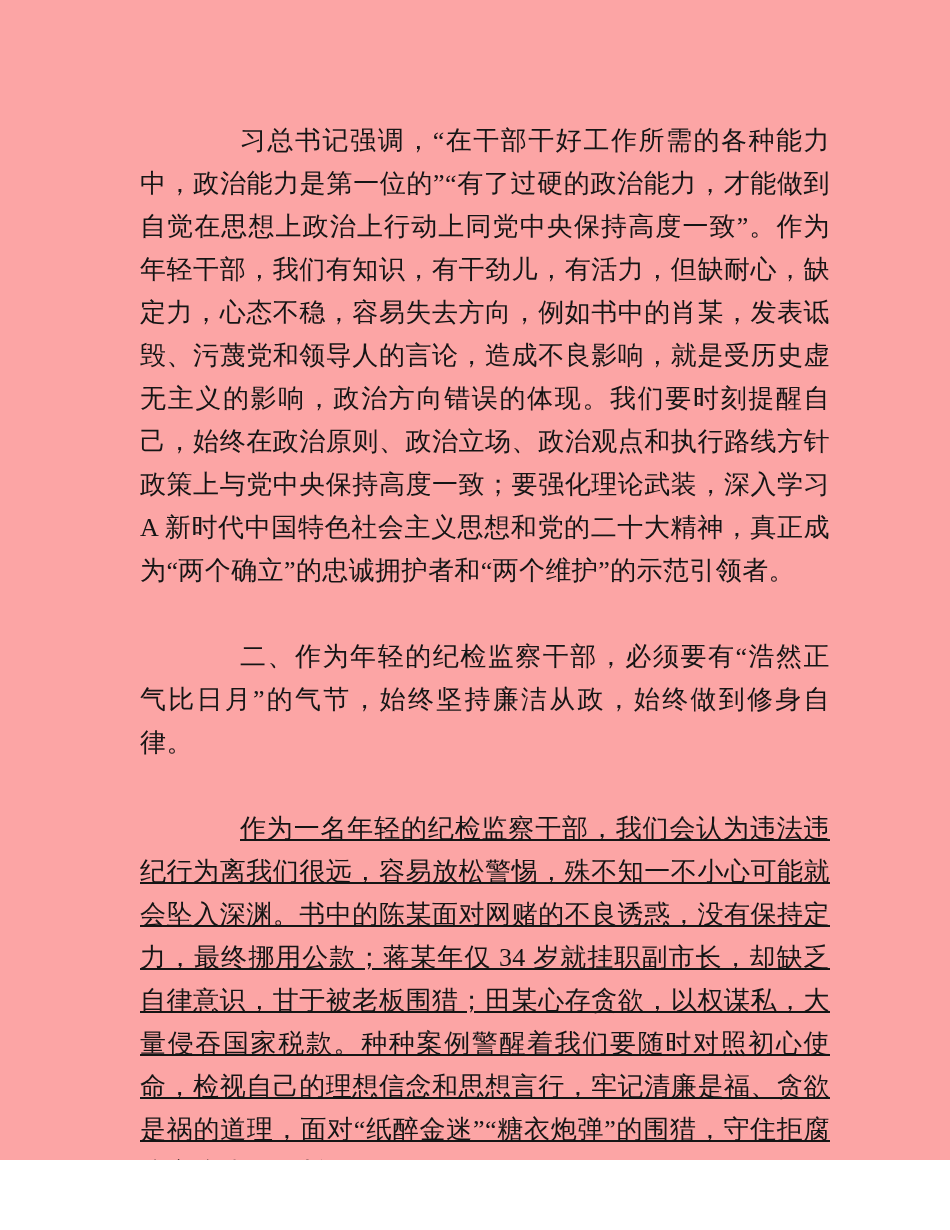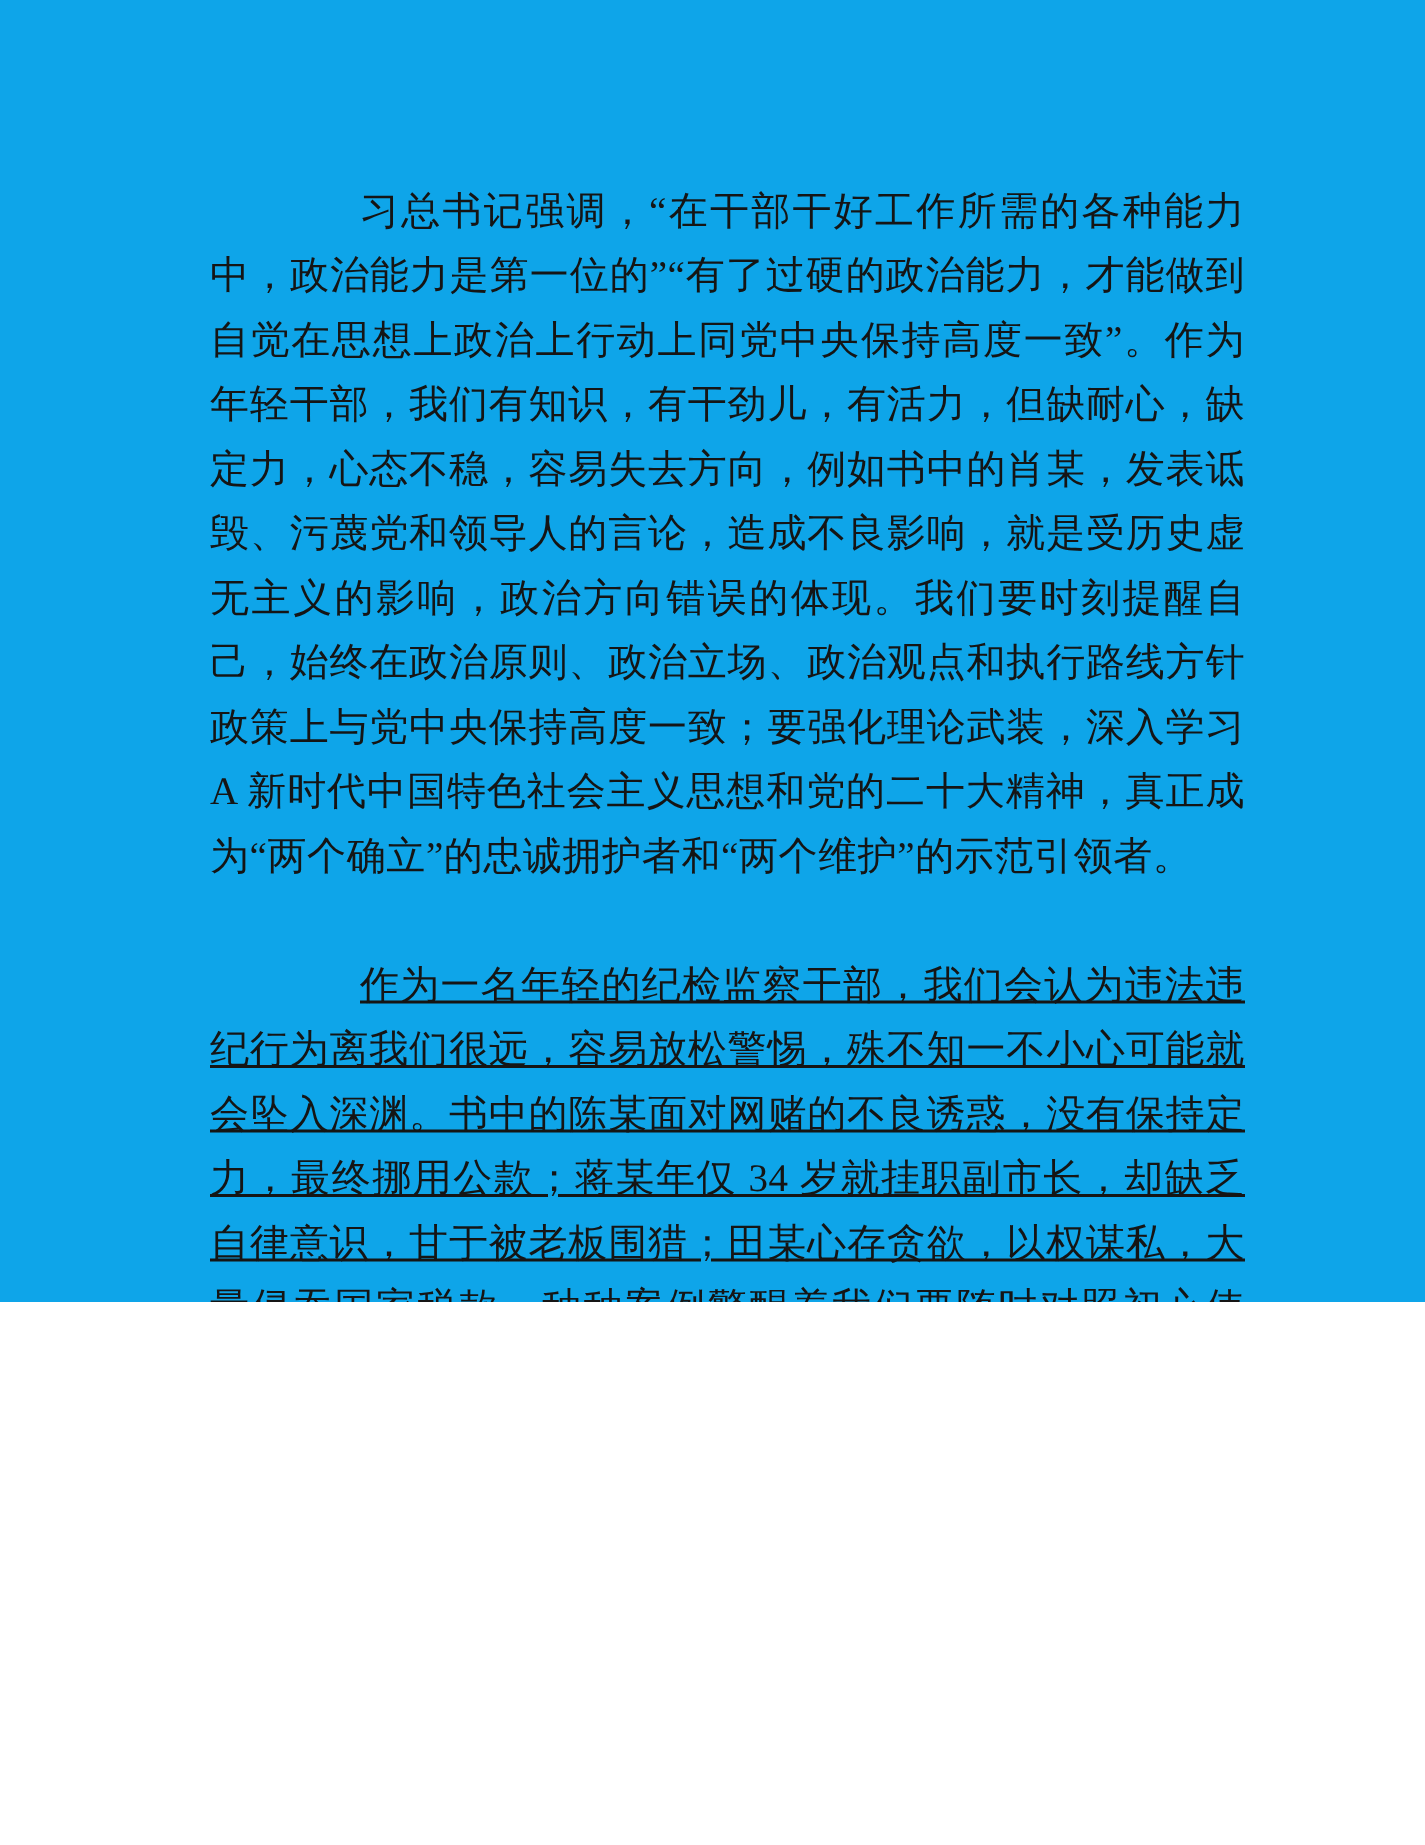--- a/index.html
+++ b/index.html
@@ -3,23 +3,23 @@
 <meta charset="utf-8">
 <style>
   html, body {
     margin: 0;
     padding: 0;
     background: #ffffff;
   }
   .page {
     position: relative;
     width: 950px;
-    height: 868px;
+    height: 1160px;
     box-sizing: border-box;
-    background: #0ea5e9;
+    background: #fca5a5;
     overflow: hidden;
   }
   .text-block {
     position: absolute;
     top: 119px;
     left: 140px;
     width: 690px;
     font-family: "Liberation Serif", "DejaVu Serif", serif;
     font-size: 26px;
     font-weight: 400;
@@ -37,15 +37,16 @@
     margin-bottom: 0;
     text-decoration: underline;
   }
 </style>
 </head>
 <body>
 
 <div class="page">
   <div class="text-block">
     <p class="body-para">习总书记强调，“在干部干好工作所需的各种能力中，政治能力是第一位的”“有了过硬的政治能力，才能做到自觉在思想上政治上行动上同党中央保持高度一致”。作为年轻干部，我们有知识，有干劲儿，有活力，但缺耐心，缺定力，心态不稳，容易失去方向，例如书中的肖某，发表诋毁、污蔑党和领导人的言论，造成不良影响，就是受历史虚无主义的影响，政治方向错误的体现。我们要时刻提醒自己，始终在政治原则、政治立场、政治观点和执行路线方针政策上与党中央保持高度一致；要强化理论武装，深入学习 A 新时代中国特色社会主义思想和党的二十大精神，真正成为“两个确立”的忠诚拥护者和“两个维护”的示范引领者。</p>
+    <p class="body-para">二、作为年轻的纪检监察干部，必须要有“浩然正气比日月”的气节，始终坚持廉洁从政，始终做到修身自律。</p>
     <p class="body-para">作为一名年轻的纪检监察干部，我们会认为违法违纪行为离我们很远，容易放松警惕，殊不知一不小心可能就会坠入深渊。书中的陈某面对网赌的不良诱惑，没有保持定力，最终挪用公款；蒋某年仅 34 岁就挂职副市长，却缺乏自律意识，甘于被老板围猎；田某心存贪欲，以权谋私，大量侵吞国家税款。种种案例警醒着我们要随时对照初心使命，检视自己的理想信念和思想言行，牢记清廉是福、贪欲是祸的道理，面对“纸醉金迷”“糖衣炮弹”的围猎，守住拒腐防变防线，不断</p>
   </div>
 </div>
 
 </body></html>

